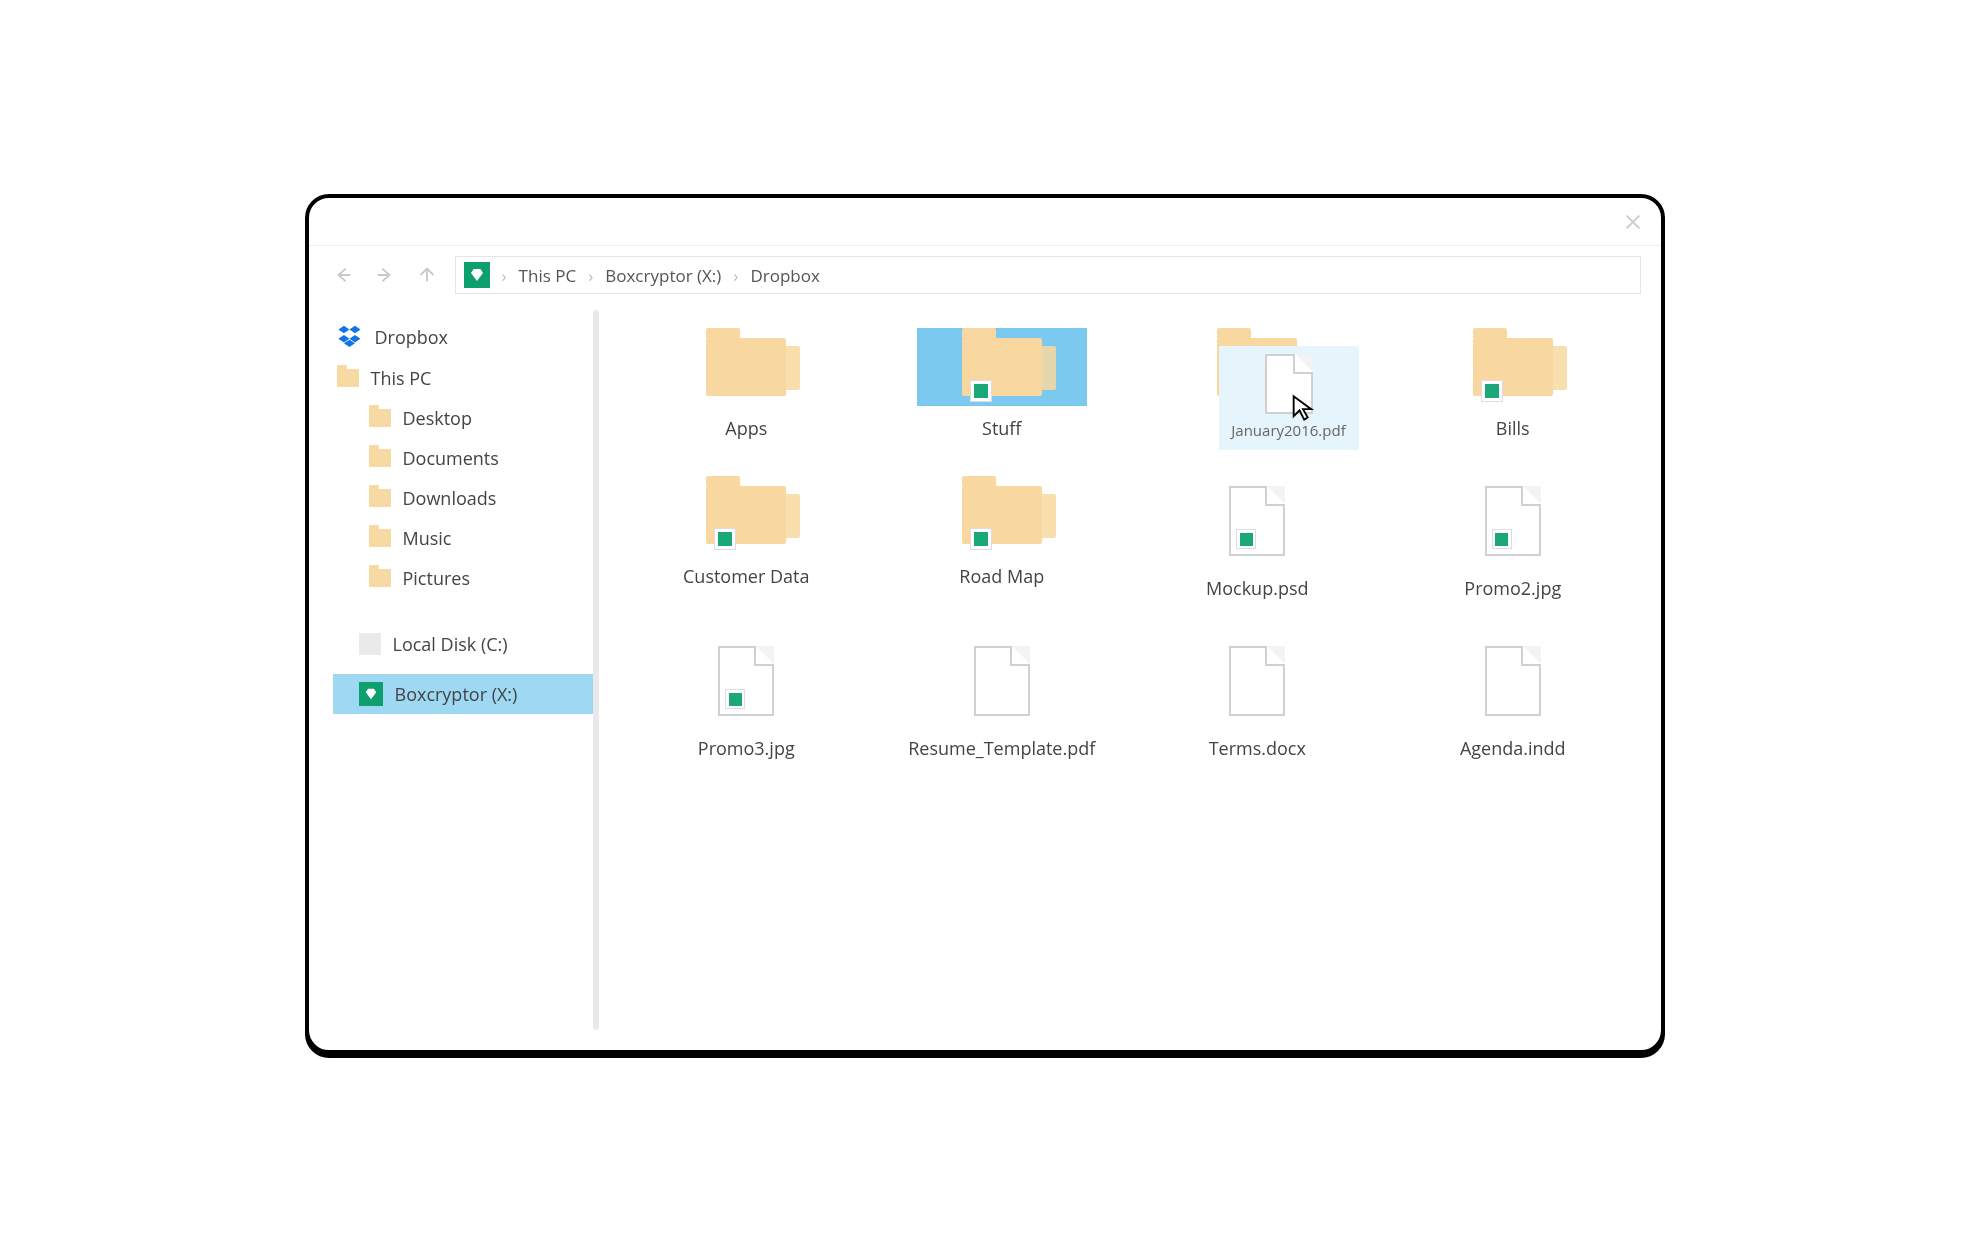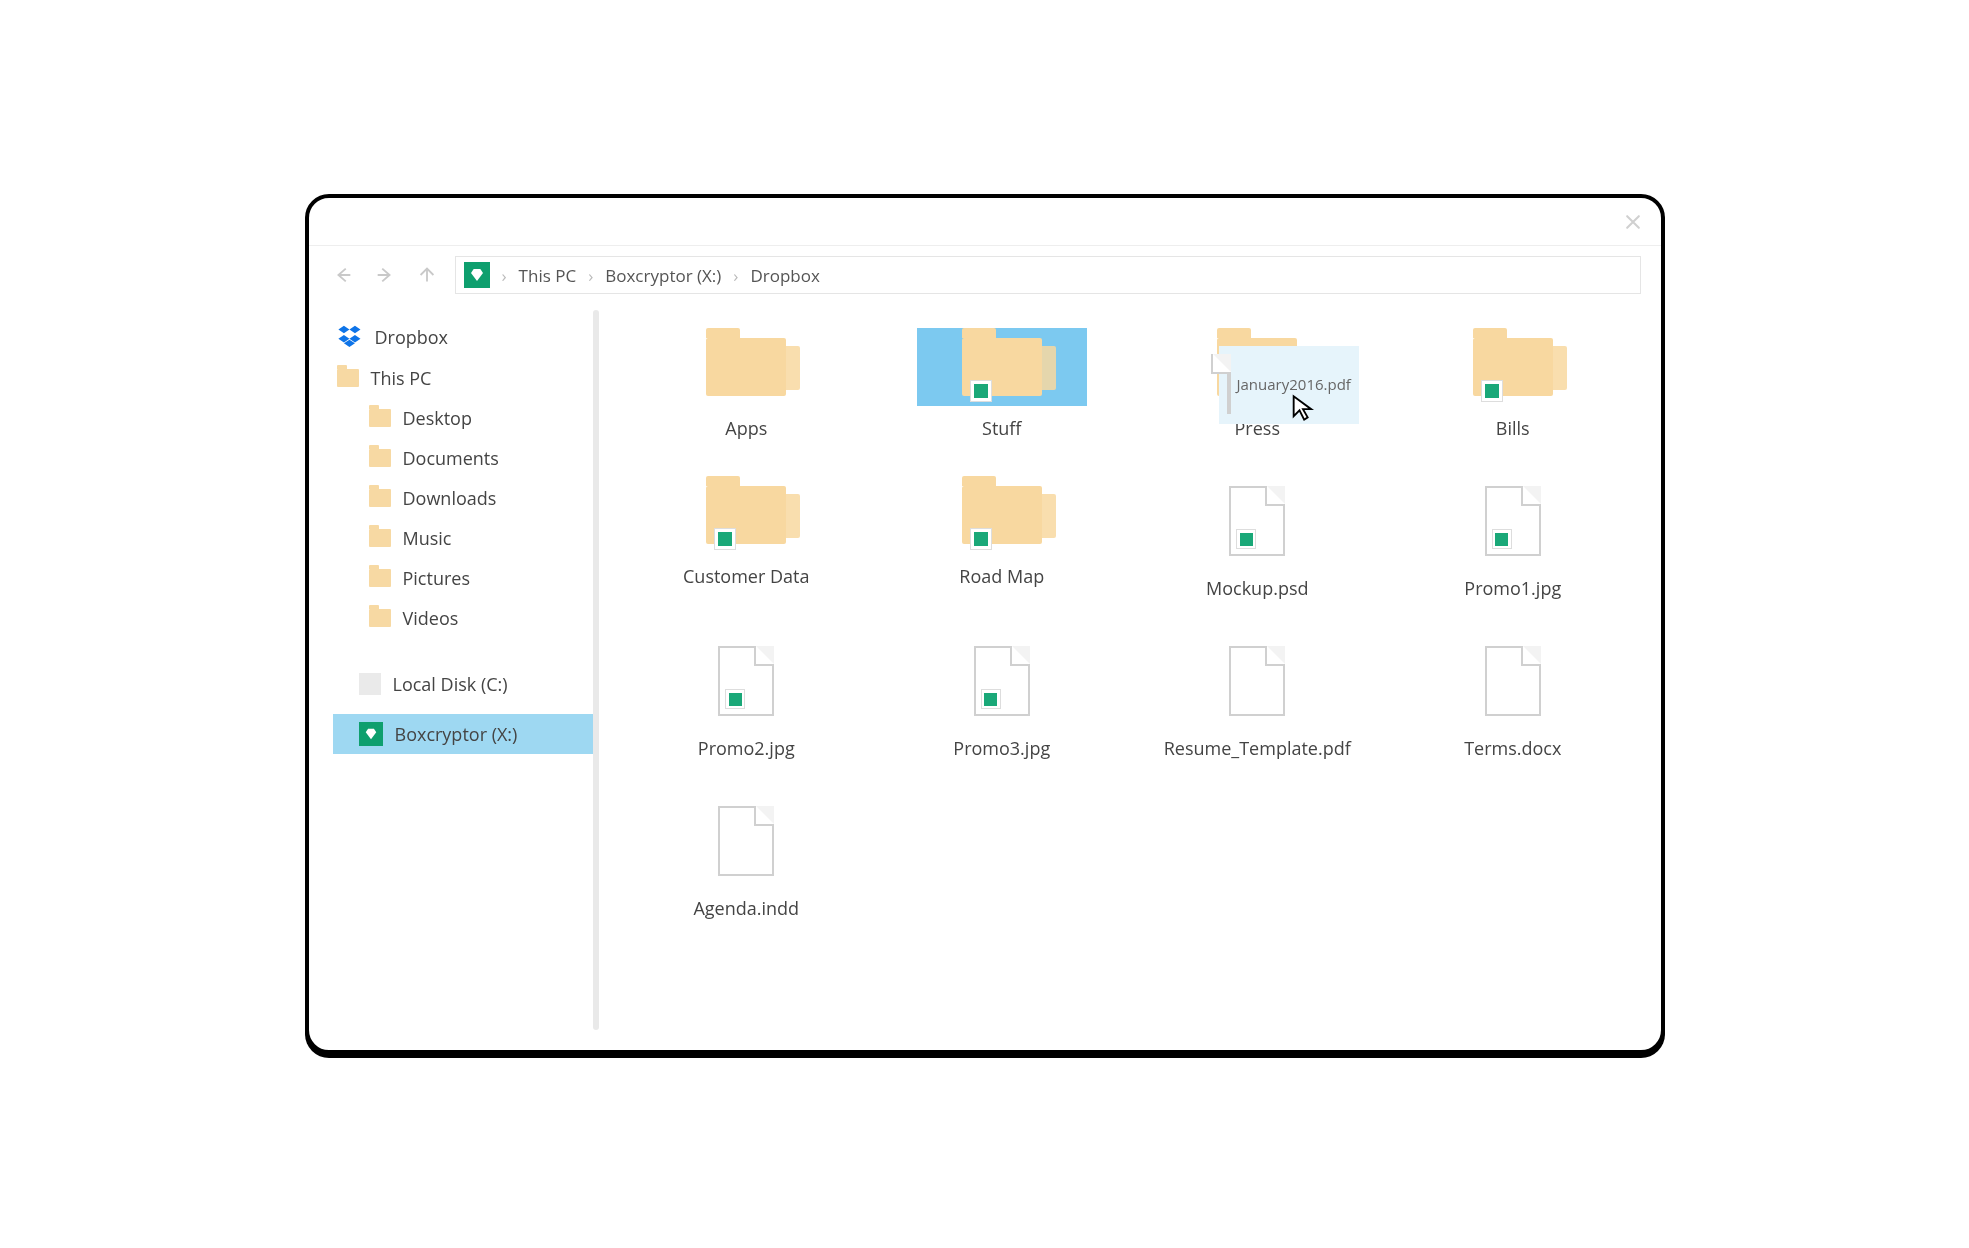--- a/index.html
+++ b/index.html
@@ -219,21 +219,21 @@
   .file-badge::after{content:"";width:13px;height:13px;background:#1aa878;}
 
   
   .ghost {
     position:absolute;
     left: 620px;
     top: 42px;
     width: 140px;
     background: #e6f4fb;
     padding: 8px 8px 10px 8px;
-    display:flex; flex-direction:row; align-items:center; gap:6px;
+    display:flex; flex-direction:column; align-items:center; gap:6px;
     pointer-events:none;
   }
   .ghost .file-big { width:48px; height:60px; }
   .ghost-label { font-size:15px; color:#666; }
   .cursor {
     position:absolute;
     left: 690px;
     top: 90px;
     width:28px;height:28px;
     pointer-events:none;
@@ -314,24 +314,20 @@
                  <span>Downloads</span>
           </div>
           <div class="tree-item tree-child">
             <span class="folder-mini"></span>
                  <span>Music</span>
           </div>
           <div class="tree-item tree-child">
             <span class="folder-mini"></span>
                  <span>Pictures</span>
           </div>
-          <div class="tree-item tree-child">
-            <span class="folder-mini"></span>
-                 <span>Videos</span>
-          </div>
         </div>
 
       <div style="height:16px"></div>
 
       <div id="sb-drives">
           <div class="tree-item tree-drive">
             <span class="drive-square"></span>
             <span>Local Disk (C:)</span>
           </div>
           <div class="tree-item tree-drive selected">
@@ -392,28 +388,20 @@
             </div>
             <div>Road Map</div>
           </div>
           <div class="cell">
             <div class="iconwrap">
               <div class="file-big">
                 <div class="file-badge"></div>
               </div>
             </div>
             <div>Mockup.psd</div>
-          </div>
-          <div class="cell">
-            <div class="iconwrap">
-              <div class="file-big">
-                <div class="file-badge"></div>
-              </div>
-            </div>
-            <div>Promo1.jpg</div>
           </div>
           <div class="cell">
             <div class="iconwrap">
               <div class="file-big">
                 <div class="file-badge"></div>
               </div>
             </div>
             <div>Promo2.jpg</div>
           </div>
           <div class="cell">

